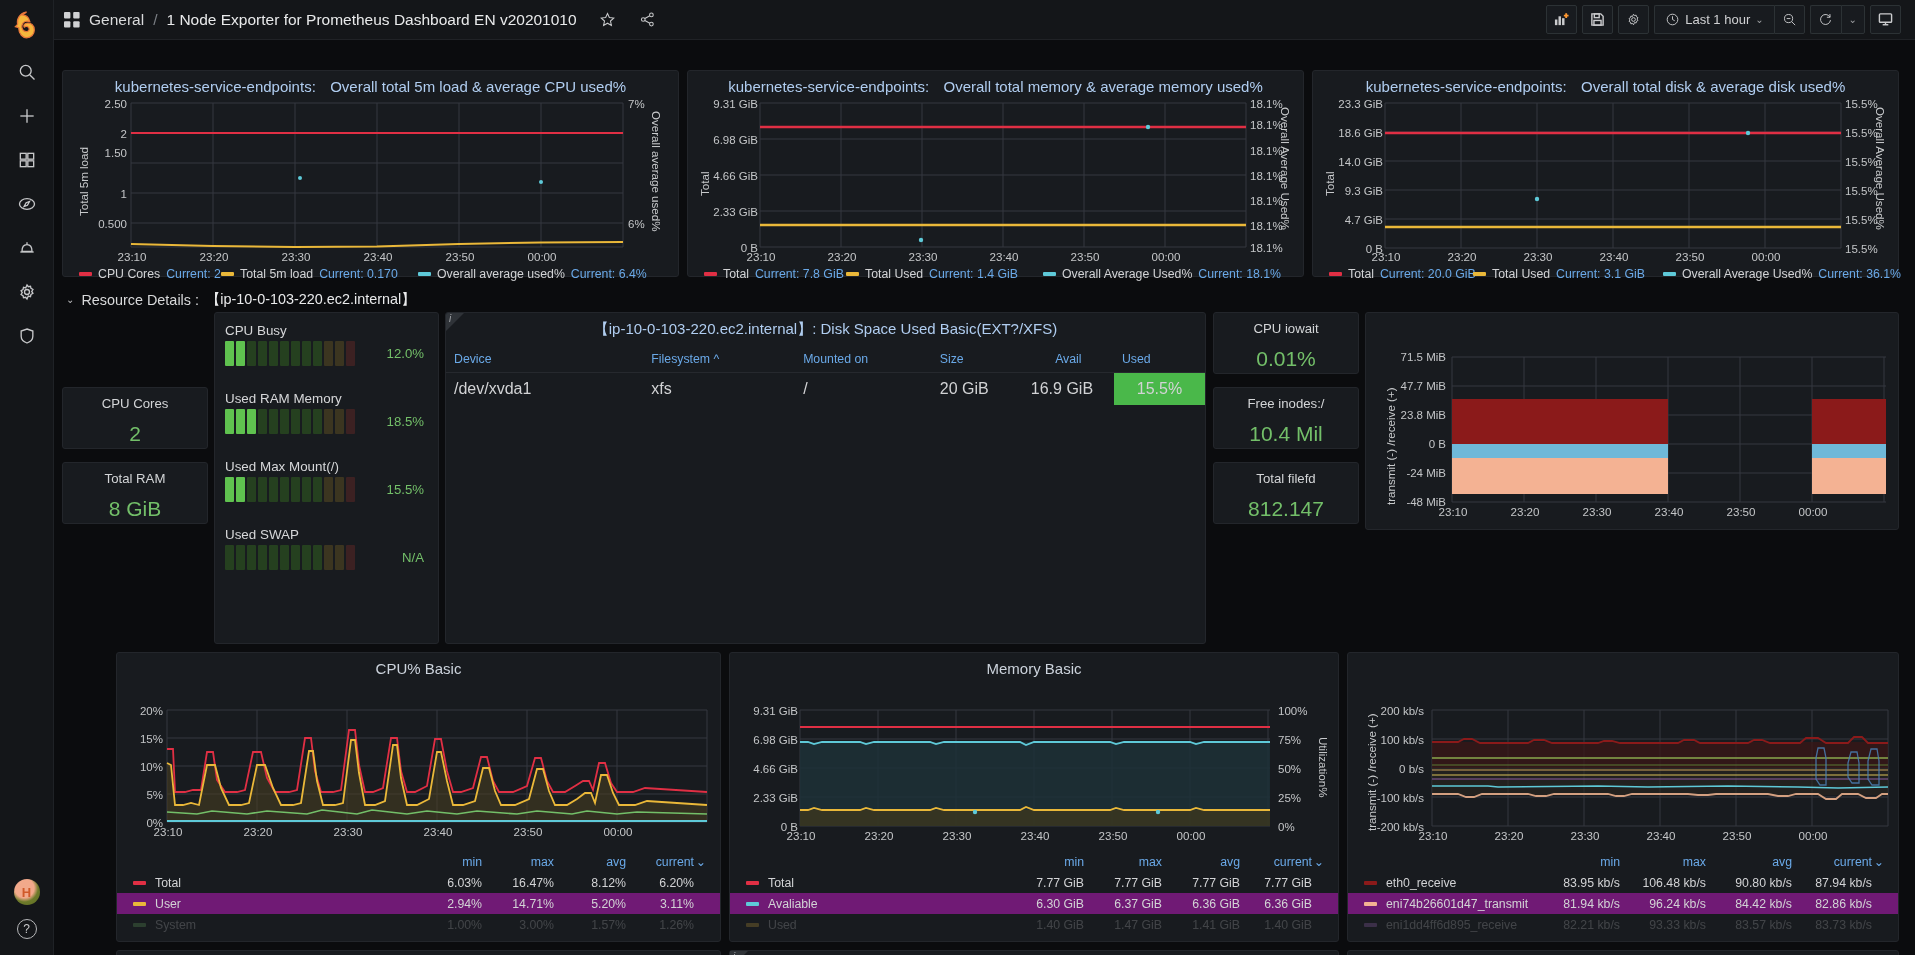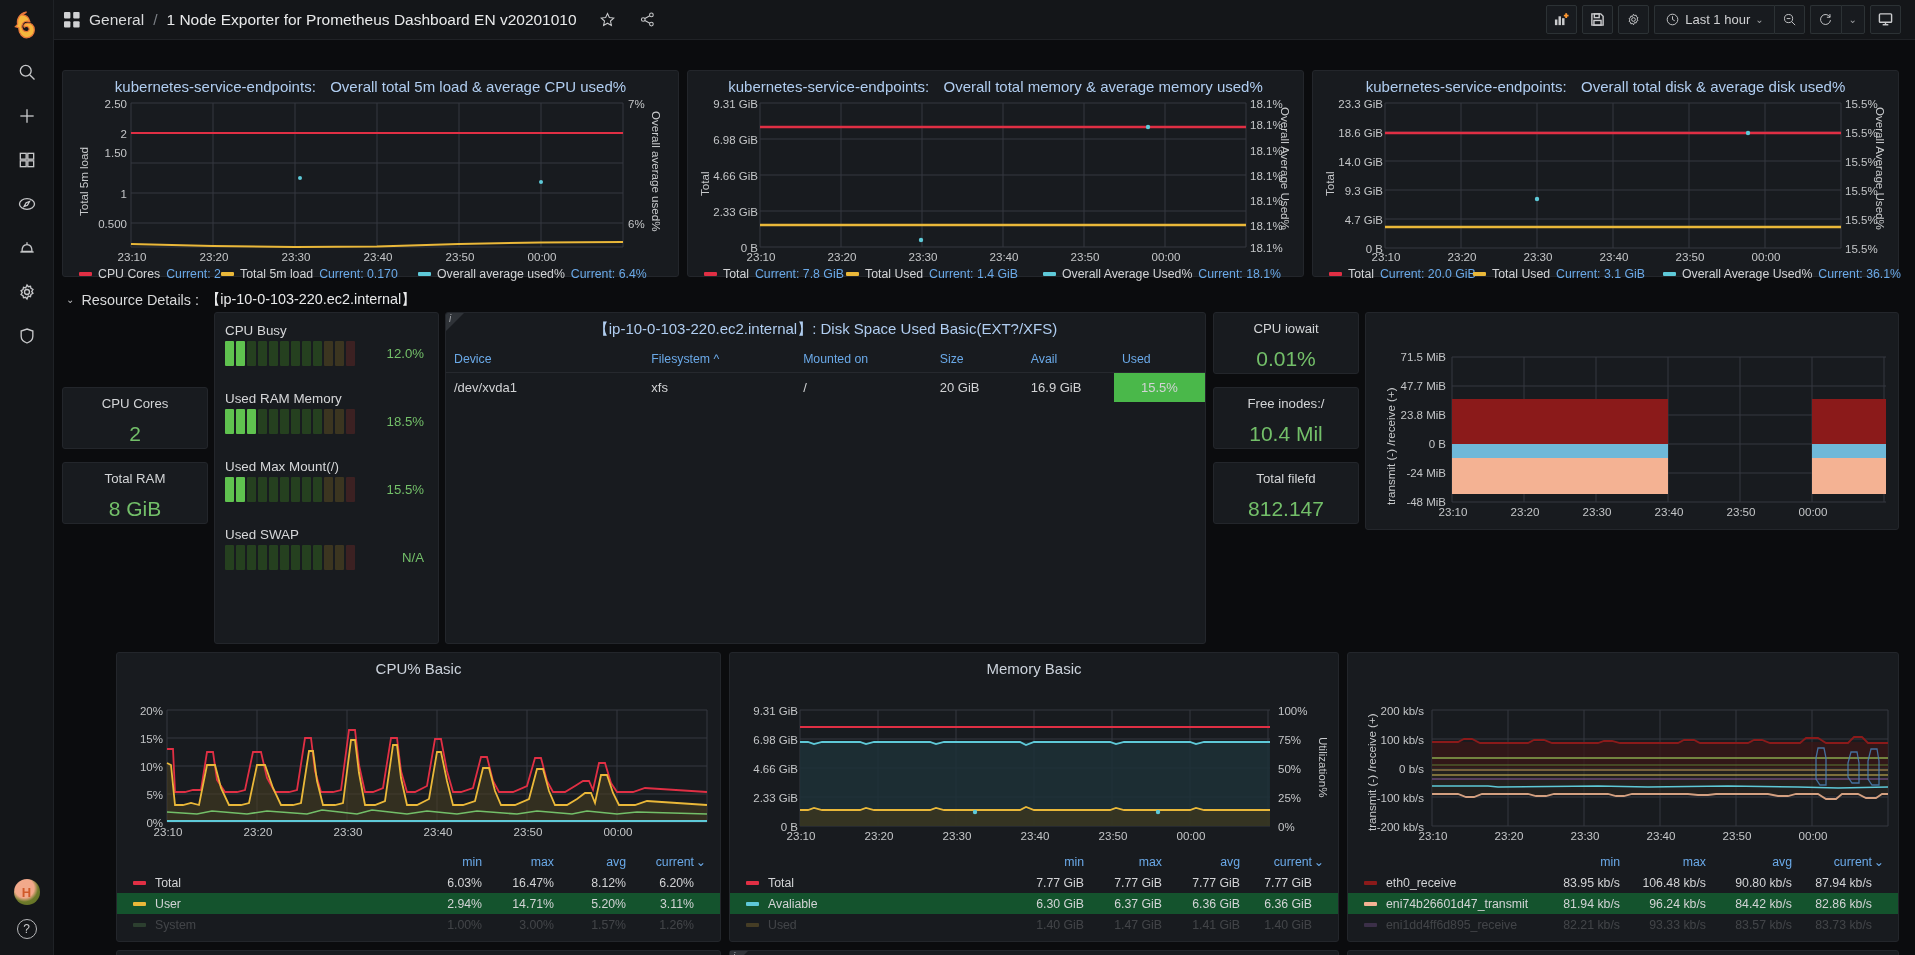--- a/index.html
+++ b/index.html
@@ -113,30 +113,30 @@
   .gauge-row { display: flex; align-items: center; }
   .gauge-bars { display: flex; gap: 2px; }
   .gbar { width: 9px; height: 25px; border-radius: 1px; }
   .gauge-pct { font-size: 13.2px; color: #73bf69; margin-left: auto; padding-right: 4px;}
   
   .tbl { width: 100%; border-collapse: collapse; }
   .tbl th {
     font-size: 12.3px; color: #6aa9e8; font-weight: 400; text-align: left;
     padding: 6px 8px; border-bottom: 1px solid #26292e;
   }
-  .tbl td { font-size: 13px; color: #d2d3d5; padding: 7px 8px; }
+  .tbl td { font-size: 16px; color: #d2d3d5; padding: 7px 8px; }
   .td-avail { color: #e0752d; }
   .cell-used {
     background: #4ab84a; color: #0d0f11; text-align: center; font-size: 12.4px;
     font-weight: 400; padding: 7px 8px;
   }
   
   .lt { position:absolute; left: 0; right: 0; font-size: 12.3px; }
   .lt-row { display: flex; align-items: center; height: 21px; padding: 0 14px 0 16px; }
-  .lt-row.alt { background: #14532d; }
+  .lt-row.alt { background: #701a75; }
   .lt-head { color: #6aa9e8; }
   .lt-label { flex: 1; display: flex; align-items: center; gap: 9px; color: #d2d3d5; }
   .lt-num { width: 72px; text-align: right; color: #d2d3d5; }
   .lt-head .lt-num { color: #6aa9e8; }
   .fade { opacity: 0.22; }
   .row-header-title { position:absolute; font-size: 14.4px; color:#d8d9da; display:flex; align-items:center; gap:7px; }
   .row-chevron { font-size: 10px; color: #bcbdbf; }
   .row-host { color: #e9eaeb; }
   svg.chart { position: absolute; left:0; top:0; overflow: visible; }
 </style>
@@ -585,21 +585,21 @@
     <div class="corner-info"></div>
     <span class="corner-i">i</span>
     <div class="panel-title">【ip-10-0-103-220.ec2.internal】: Disk Space Used Basic(EXT?/XFS)</div>
     <table class="tbl" style="margin-top:7px;">
       <thead>
         <tr>
           <th style="width:26%;">Device</th>
           <th style="width:20%;">Filesystem ^</th>
           <th style="width:18%;">Mounted on</th>
           <th style="width:12%;margin-top:8px;">Size</th>
-          <th style="width:12%;">Avail</th>
+          <th style="width:12%;text-align:center;">Avail</th>
           <th style="width:12%;">Used</th>
         </tr>
       </thead>
       <tbody>
         <tr>
           <td>/dev/xvda1</td>
           <td>xfs</td>
           <td>/</td>
           <td>20 GiB</td>
           <td class="td-avail">16.9 GiB</td>

